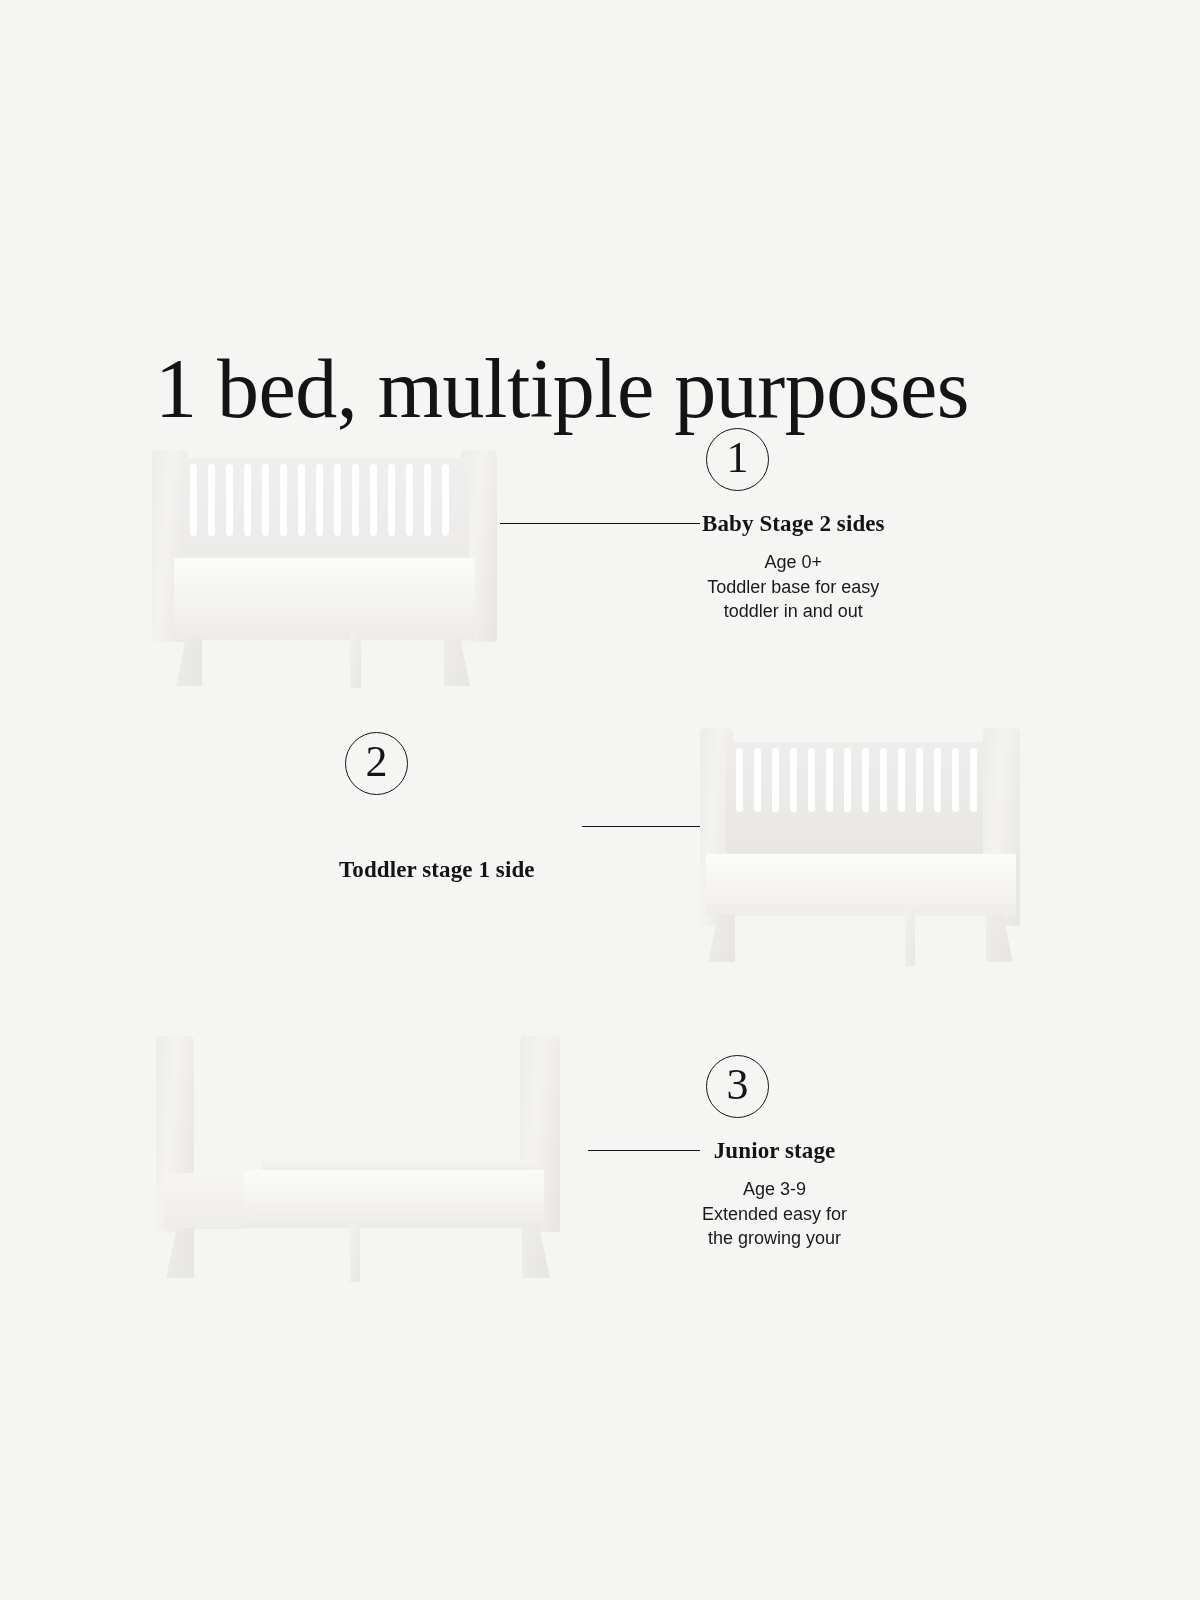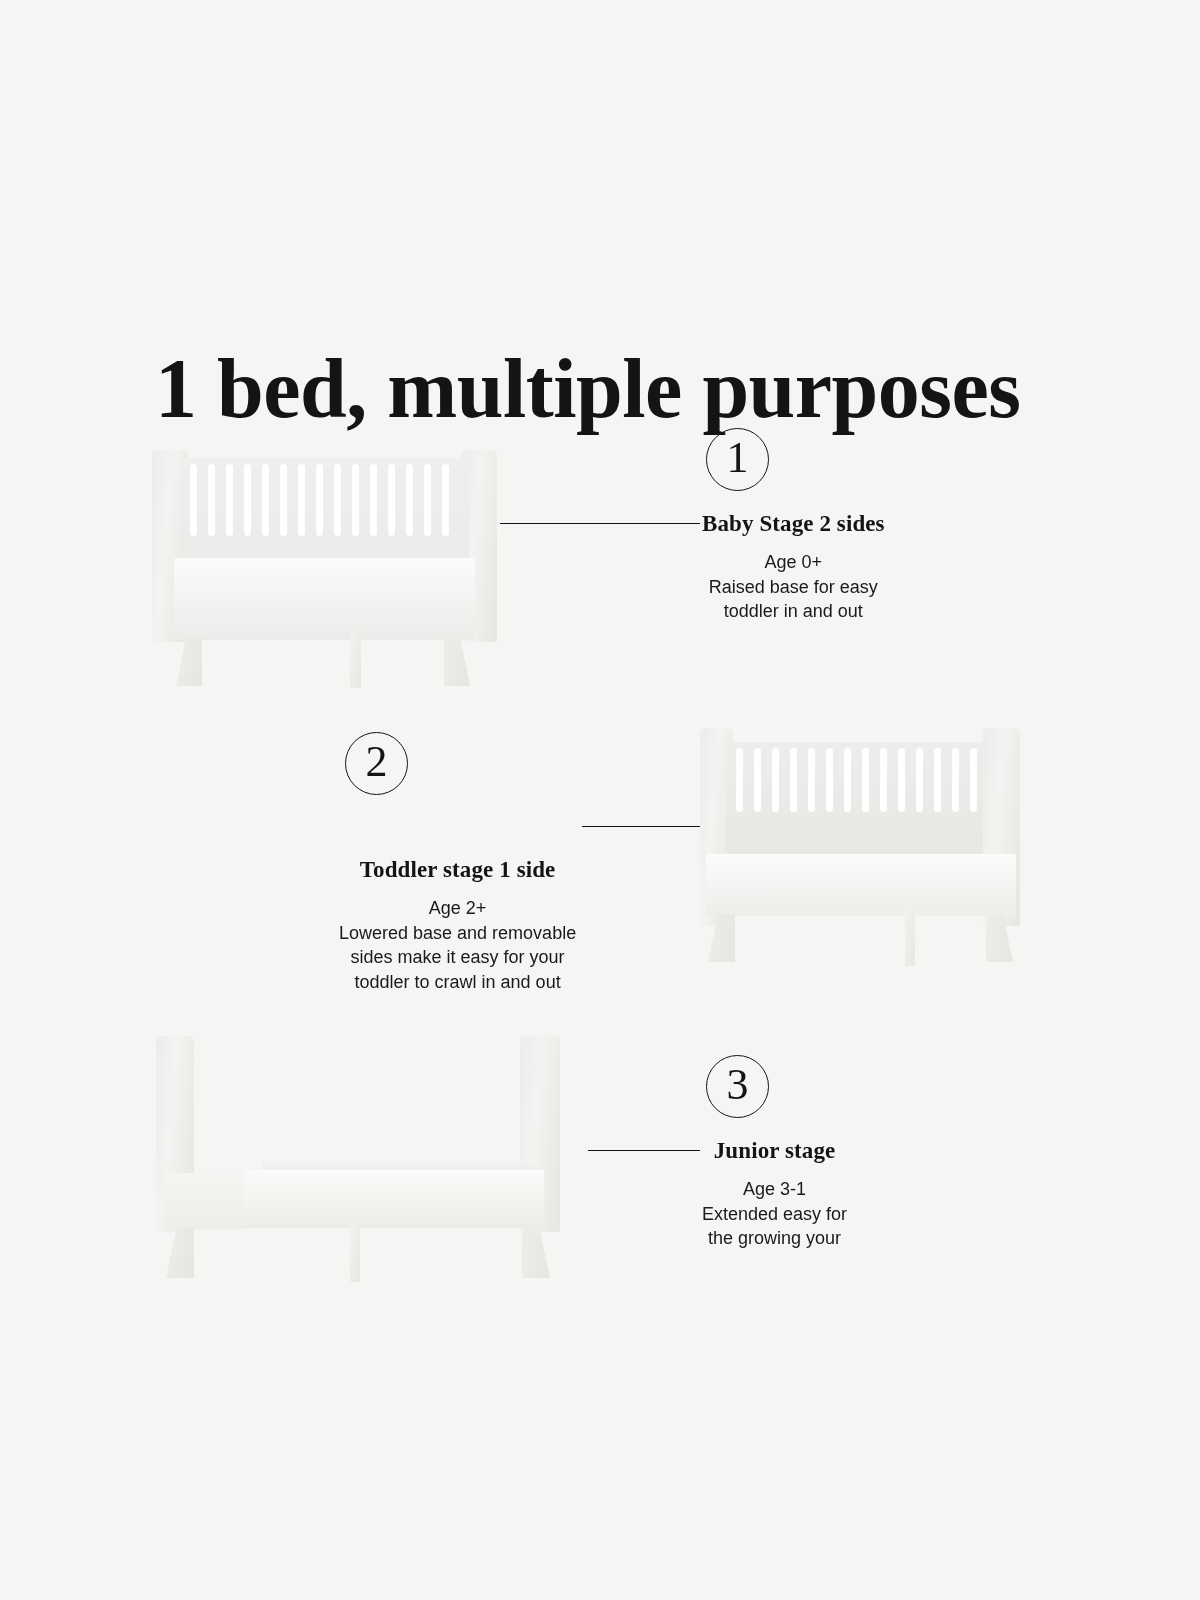--- a/index.html
+++ b/index.html
@@ -25,21 +25,21 @@
   .page-title {
     position: absolute;
     left: 155px;
     top: 285px;
     font-family: "Liberation Serif", "DejaVu Serif", serif;
     font-size: 84px;
     line-height: 96px;
     letter-spacing: -0.5px;
     color: #141414;
     white-space: nowrap;
-    font-weight: 700;
+    font-weight: 400;
   }
 
   
   .connector {
     position: absolute;
     height: 0;
     border-top: 1.6px solid #141414;
   }
   .connector-1 { left: 500px;  top: 523px;  width: 200px; }
   .connector-2 { left: 582px;  top: 826px;  width: 118px; }
@@ -229,37 +229,31 @@
   <div class="connector connector-1"></div>
 
   <div class="badge badge-1">
     <span>1</span>
   </div>
 
   <div class="stage-text text-1">
     <div class="stage-heading">Baby Stage 2 sides</div>
     <div class="stage-body">
       <div>Age 0+</div>
-      <div>Raised base for easy</div>
+      <div>Toddler base for easy</div>
       <div>toddler in and out</div>
     </div>
   </div>
 
   <div class="badge badge-2">
     <span>2</span>
   </div>
 
   <div class="stage-text text-2">
     <div class="stage-heading">Toddler stage 1 side</div>
-    <div class="stage-body">
-      <div>Age 2+</div>
-      <div>Lowered base and removable</div>
-      <div>sides make it easy for your</div>
-      <div>toddler to crawl in and out</div>
-    </div>
   </div>
 
   <div class="connector connector-2"></div>
 
   <div class="bed" id="bed-2">
     <div class="post post-l"></div>
     <div class="headboard"></div>
     <div class="slatwin">
       <svg width="256" height="82" viewBox="0 0 256 82">
         <g fill="#ffffff">
@@ -300,19 +294,19 @@
 
   <div class="connector connector-3"></div>
 
   <div class="badge badge-3">
     <span>3</span>
   </div>
 
   <div class="stage-text text-3">
     <div class="stage-heading">Junior stage</div>
     <div class="stage-body">
-      <div>Age 3-1</div>
+      <div>Age 3-9</div>
       <div>Extended easy for</div>
       <div>the growing your</div>
     </div>
   </div>
 
 </div>
 
 </body></html>

